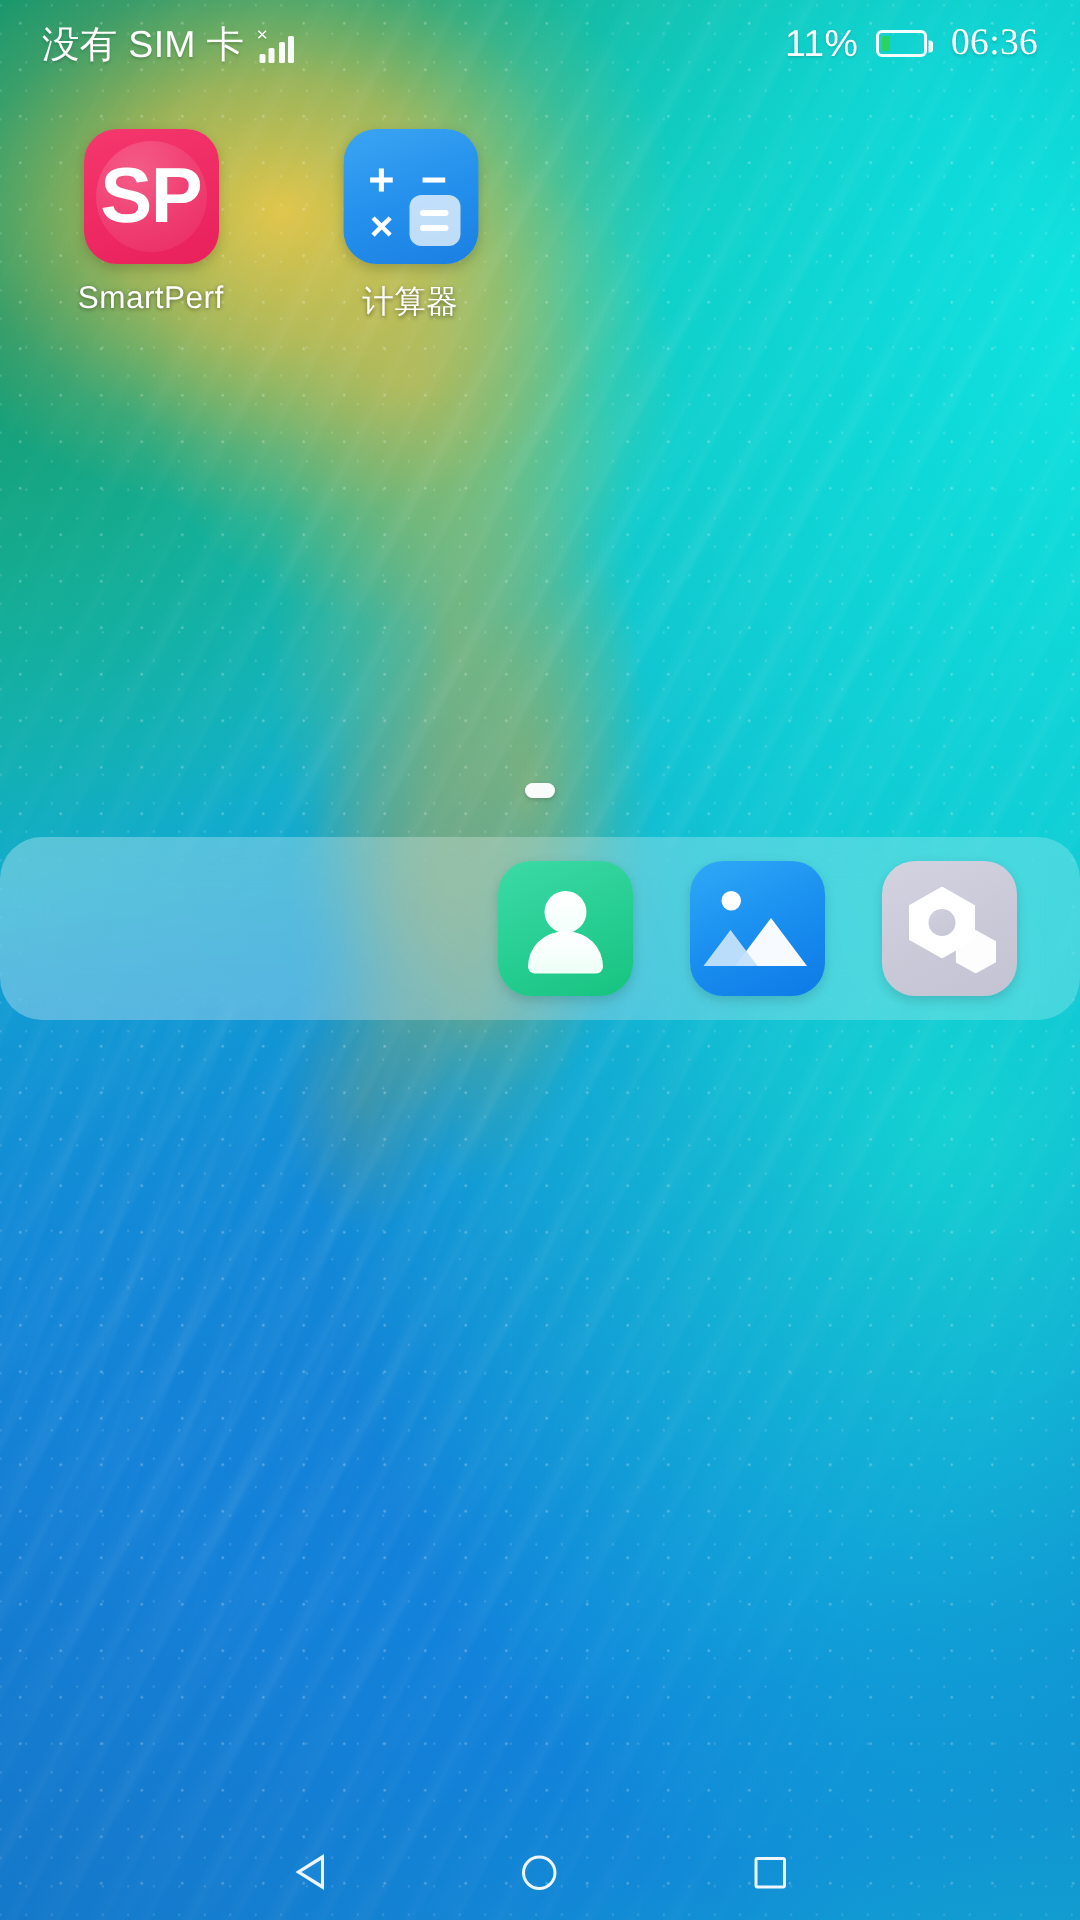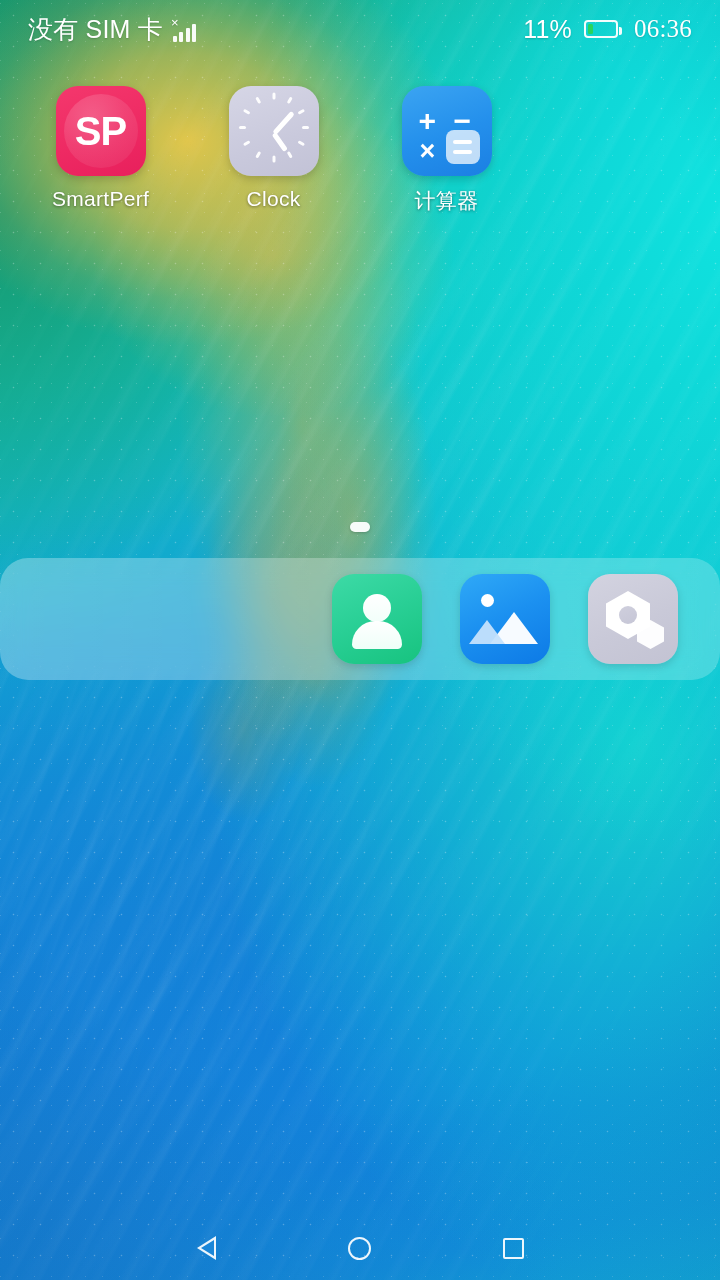--- a/index.html
+++ b/index.html
@@ -170,21 +170,21 @@
 
   
   .ic-smartperf { background:linear-gradient(160deg,#f4386d 0%,#ee2a63 55%,#e81f5c 100%); }
   .ic-smartperf .sp-disc {
     position:absolute; left:50%; top:50%; transform:translate(-50%,-50%);
     width:74px; height:74px; border-radius:50%;
     background:radial-gradient(circle at 38% 32%, rgba(255,255,255,.22) 0%, rgba(255,255,255,.10) 48%, rgba(255,255,255,.04) 100%);
   }
   .ic-smartperf .sp-text {
     position:absolute; inset:0; display:flex; align-items:center; justify-content:center;
-    color:#fff; font-weight:bold; font-size:40px; letter-spacing:-1px;
+    color:#fff; font-weight:bold; font-size:52px; letter-spacing:-1px;
   }
 
   
   .ic-clock { background:linear-gradient(160deg,#d6d6e6 0%,#c9c9dc 60%,#c2c2d6 100%); }
   .ic-clock .tick {
     position:absolute; left:50%; top:50%;
     width:3px; height:7px; background:#fff; border-radius:2px;
     transform-origin: 50% 0%;
     opacity:.95;
   }
@@ -377,39 +377,20 @@
   <div class="grid">
 
     <div class="app">
       <div class="icon ic-smartperf">
         <span class="sp-disc"></span>
         <span class="sp-text">SP</span>
       </div>
       <div class="app-label">SmartPerf</div>
     </div>
 
-    <div class="app">
-      <div class="icon ic-clock">
-        <i class="tick" style="transform:translate(-50%,-50%) rotate(0deg)   translateY(-35px)"></i>
-        <i class="tick" style="transform:translate(-50%,-50%) rotate(30deg)  translateY(-35px)"></i>
-        <i class="tick" style="transform:translate(-50%,-50%) rotate(60deg)  translateY(-35px)"></i>
-        <i class="tick" style="transform:translate(-50%,-50%) rotate(90deg)  translateY(-35px)"></i>
-        <i class="tick" style="transform:translate(-50%,-50%) rotate(120deg) translateY(-35px)"></i>
-        <i class="tick" style="transform:translate(-50%,-50%) rotate(150deg) translateY(-35px)"></i>
-        <i class="tick" style="transform:translate(-50%,-50%) rotate(180deg) translateY(-35px)"></i>
-        <i class="tick" style="transform:translate(-50%,-50%) rotate(210deg) translateY(-35px)"></i>
-        <i class="tick" style="transform:translate(-50%,-50%) rotate(240deg) translateY(-35px)"></i>
-        <i class="tick" style="transform:translate(-50%,-50%) rotate(270deg) translateY(-35px)"></i>
-        <i class="tick" style="transform:translate(-50%,-50%) rotate(300deg) translateY(-35px)"></i>
-        <i class="tick" style="transform:translate(-50%,-50%) rotate(330deg) translateY(-35px)"></i>
-        <i class="hand hand-h"></i>
-        <i class="hand hand-m"></i>
-      </div>
-      <div class="app-label">Clock</div>
-    </div>
 
     <div class="app">
       <div class="icon ic-calc">
         <span class="sym s-plus">+</span>
         <span class="sym s-minus">−</span>
         <span class="sym s-times">×</span>
         <span class="eq-box">
             <i></i>
             <i></i>
           </span>

